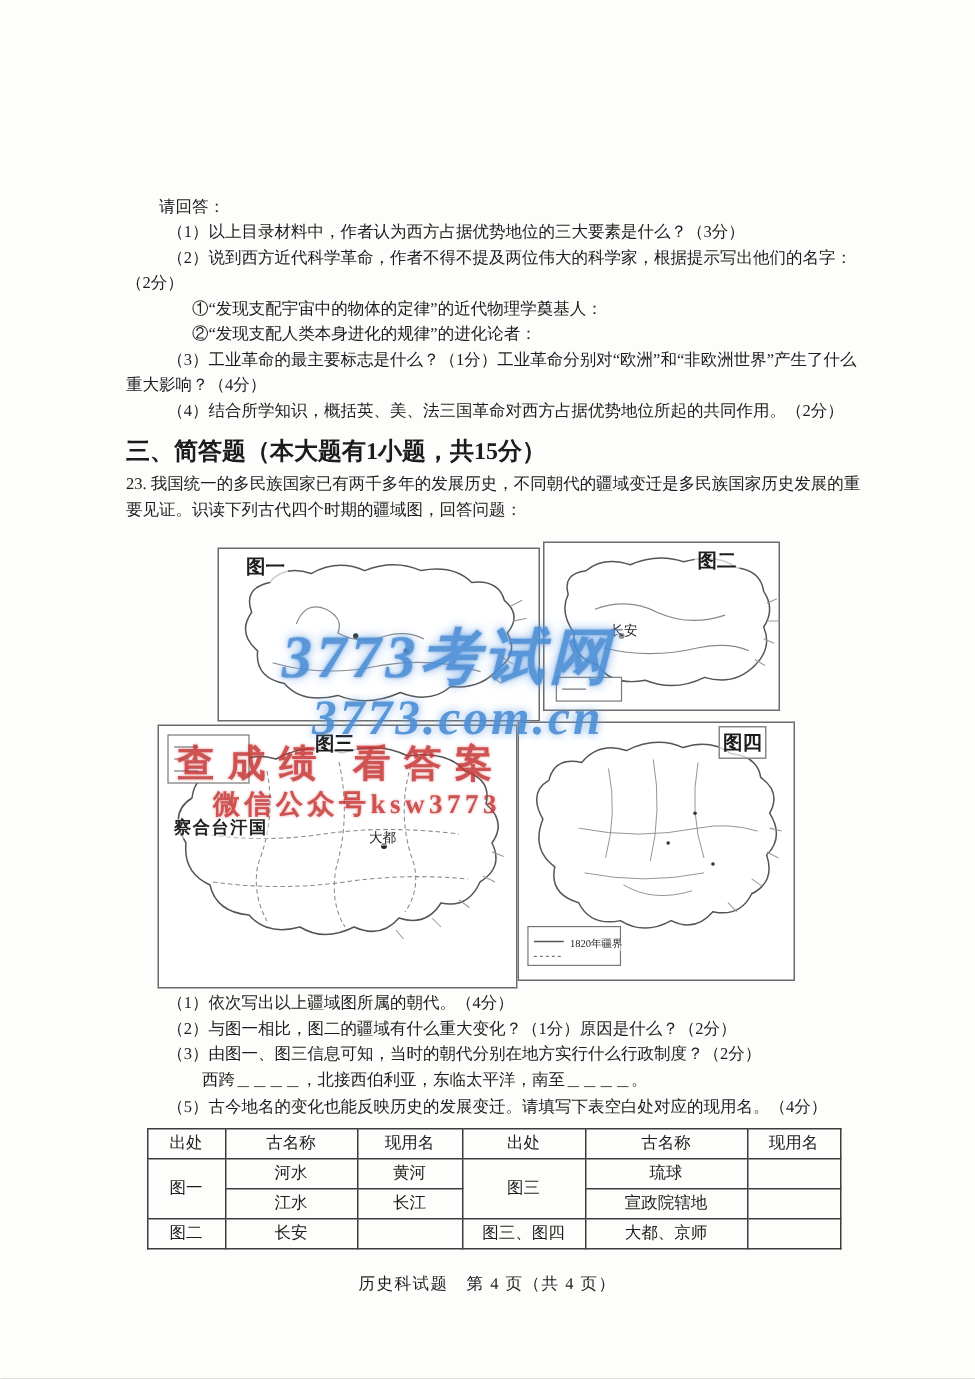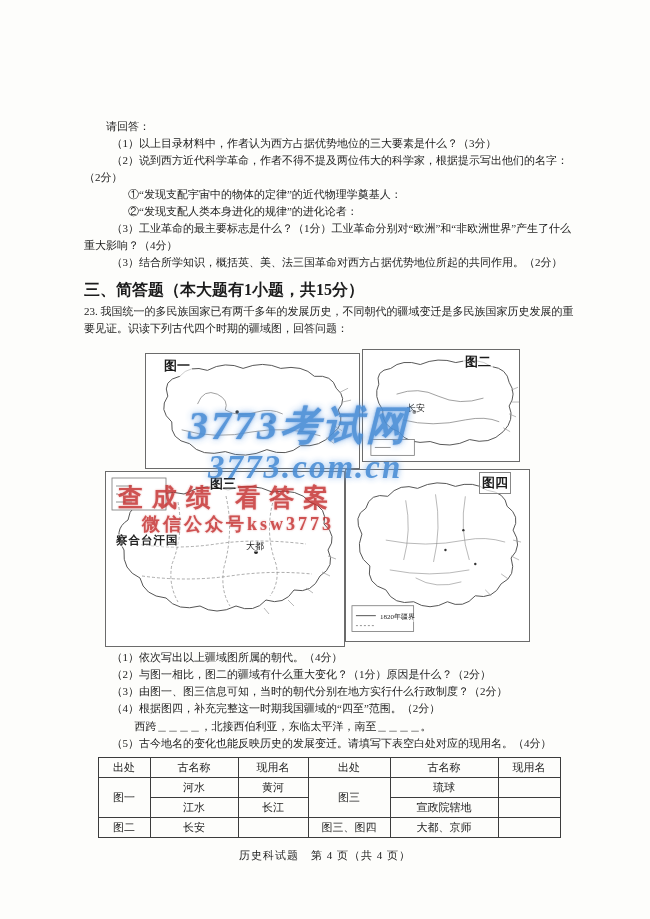--- a/index.html
+++ b/index.html
@@ -3,21 +3,21 @@
 <meta charset="utf-8">
 <style>
   * { margin:0; padding:0; box-sizing:border-box; }
   html,body { background:#d9d9d9; }
   .page {
     width:650px; height:919px; margin:0 auto; position:relative;
     background:#fdfdfb; color:#1c1c1c; overflow:hidden;
     font-family:"Liberation Serif","DejaVu Serif",serif;
     box-shadow:0 0 4px rgba(0,0,0,.25);
   }
-  .content { position:absolute; left:84px; top:118px; width:490px; font-size:11px; line-height:1.55; }
+  .content { position:absolute; left:84px; top:130px; width:490px; font-size:11px; line-height:1.55; }
   p { margin:0; }
   .ind1 { text-indent:2em; }
   .ind2 { text-indent:2.5em; }
   .ind3 { text-indent:4em; }
   .ind4 { text-indent:4.6em; }
   .sec-heading { font-weight:bold; margin-top:7px; font-size:16px; }
 
   
   .maps { position:relative; height:304px; margin-top:8px; }
   .map-box { position:absolute; border:1px solid #6b6b6b; background:#fff; }
@@ -62,21 +62,21 @@
 
 <div class="page">
   <div class="content">
 
     <p class="ind1">请回答：</p>
     <p class="ind2">（1）以上目录材料中，作者认为西方占据优势地位的三大要素是什么？（3分）</p>
     <p class="ind2">（2）说到西方近代科学革命，作者不得不提及两位伟大的科学家，根据提示写出他们的名字：（2分）</p>
     <p class="ind3">①“发现支配宇宙中的物体的定律”的近代物理学奠基人：</p>
     <p class="ind3">②“发现支配人类本身进化的规律”的进化论者：</p>
     <p class="ind2">（3）工业革命的最主要标志是什么？（1分）工业革命分别对“欧洲”和“非欧洲世界”产生了什么重大影响？（4分）</p>
-    <p class="ind2">（3）结合所学知识，概括英、美、法三国革命对西方占据优势地位所起的共同作用。（2分）</p>
+    <p class="ind2">（4）结合所学知识，概括英、美、法三国革命对西方占据优势地位所起的共同作用。（2分）</p>
 
     <p class="sec-heading">三、简答题（本大题有1小题，共15分）</p>
     <p>23. 我国统一的多民族国家已有两千多年的发展历史，不同朝代的疆域变迁是多民族国家历史发展的重要见证。识读下列古代四个时期的疆域图，回答问题：</p>
 
     <div class="maps">
 
       <div class="map-box" id="map1">
         <svg viewBox="0 0 215 114">
           <path d="M22,42 Q16,26 34,22 Q44,10 62,16 Q80,6 98,14 Q118,6 136,14 Q158,10 170,22 Q188,20 192,34 Q204,44 194,56 Q202,70 188,80 Q176,94 156,92 Q142,104 122,96 Q100,106 80,98 Q56,104 44,90 Q24,86 26,68 Q12,56 22,42 Z" fill="#fff" stroke="#555" stroke-width="1"></path>
           <path d="M52,50 Q58,34 72,40 Q84,46 80,56 Q94,64 112,58 Q126,54 138,60" fill="none" stroke="#888" stroke-width="0.8"></path>
@@ -171,21 +171,20 @@
 
       <div class="wm wm-b1">3773考试网</div>
       <div class="wm wm-b2">3773.com.cn</div>
       <div class="wm wm-r1">查成绩  看答案</div>
       <div class="wm wm-r2">微信公众号ksw3773</div>
     </div>
 
     <p class="ind2">（1）依次写出以上疆域图所属的朝代。（4分）</p>
     <p class="ind2">（2）与图一相比，图二的疆域有什么重大变化？（1分）原因是什么？（2分）</p>
     <p class="ind2">（3）由图一、图三信息可知，当时的朝代分别在地方实行什么行政制度？（2分）</p>
-    <p class="ind2">（4）根据图四，补充完整这一时期我国疆域的“四至”范围。（2分）</p>
     <p class="ind4">西跨＿＿＿＿，北接西伯利亚，东临太平洋，南至＿＿＿＿。</p>
     <p class="ind2">（5）古今地名的变化也能反映历史的发展变迁。请填写下表空白处对应的现用名。（4分）</p>
 
     <table class="fill-table">
       <colgroup>
         <col style="width:52px">
           <col style="width:88px">
           <col style="width:70px">
         <col style="width:82px">
           <col style="width:108px">

